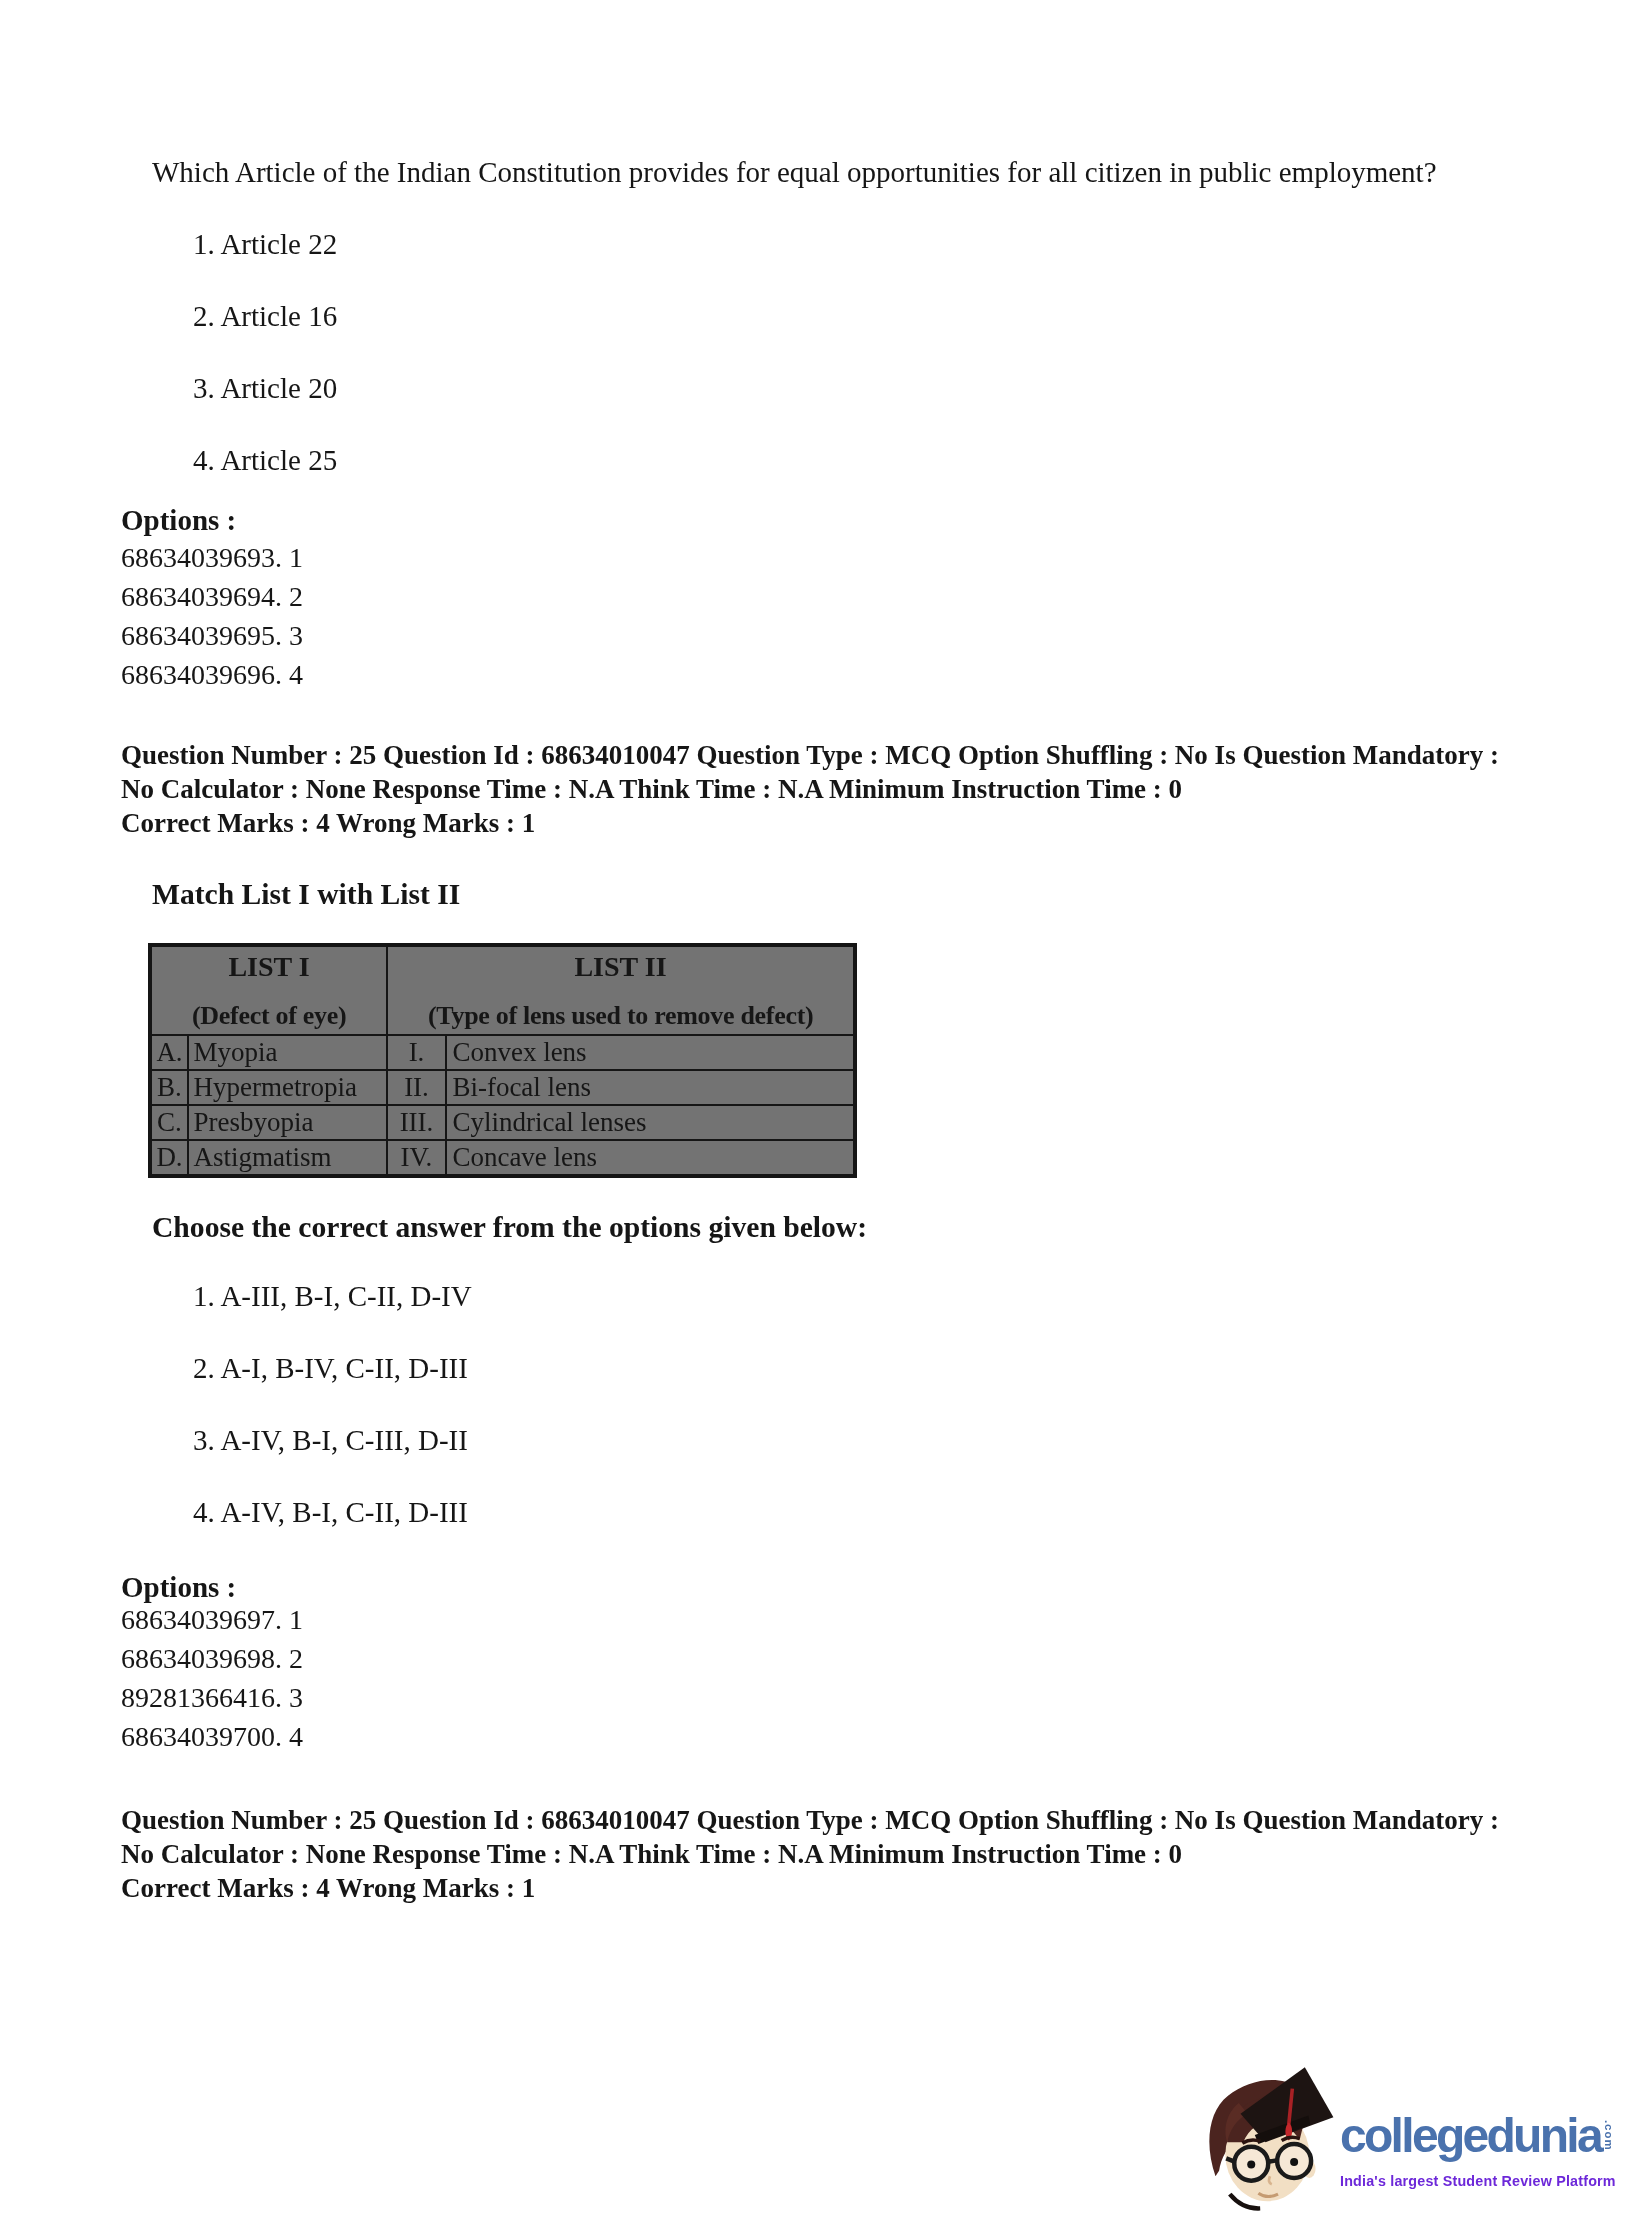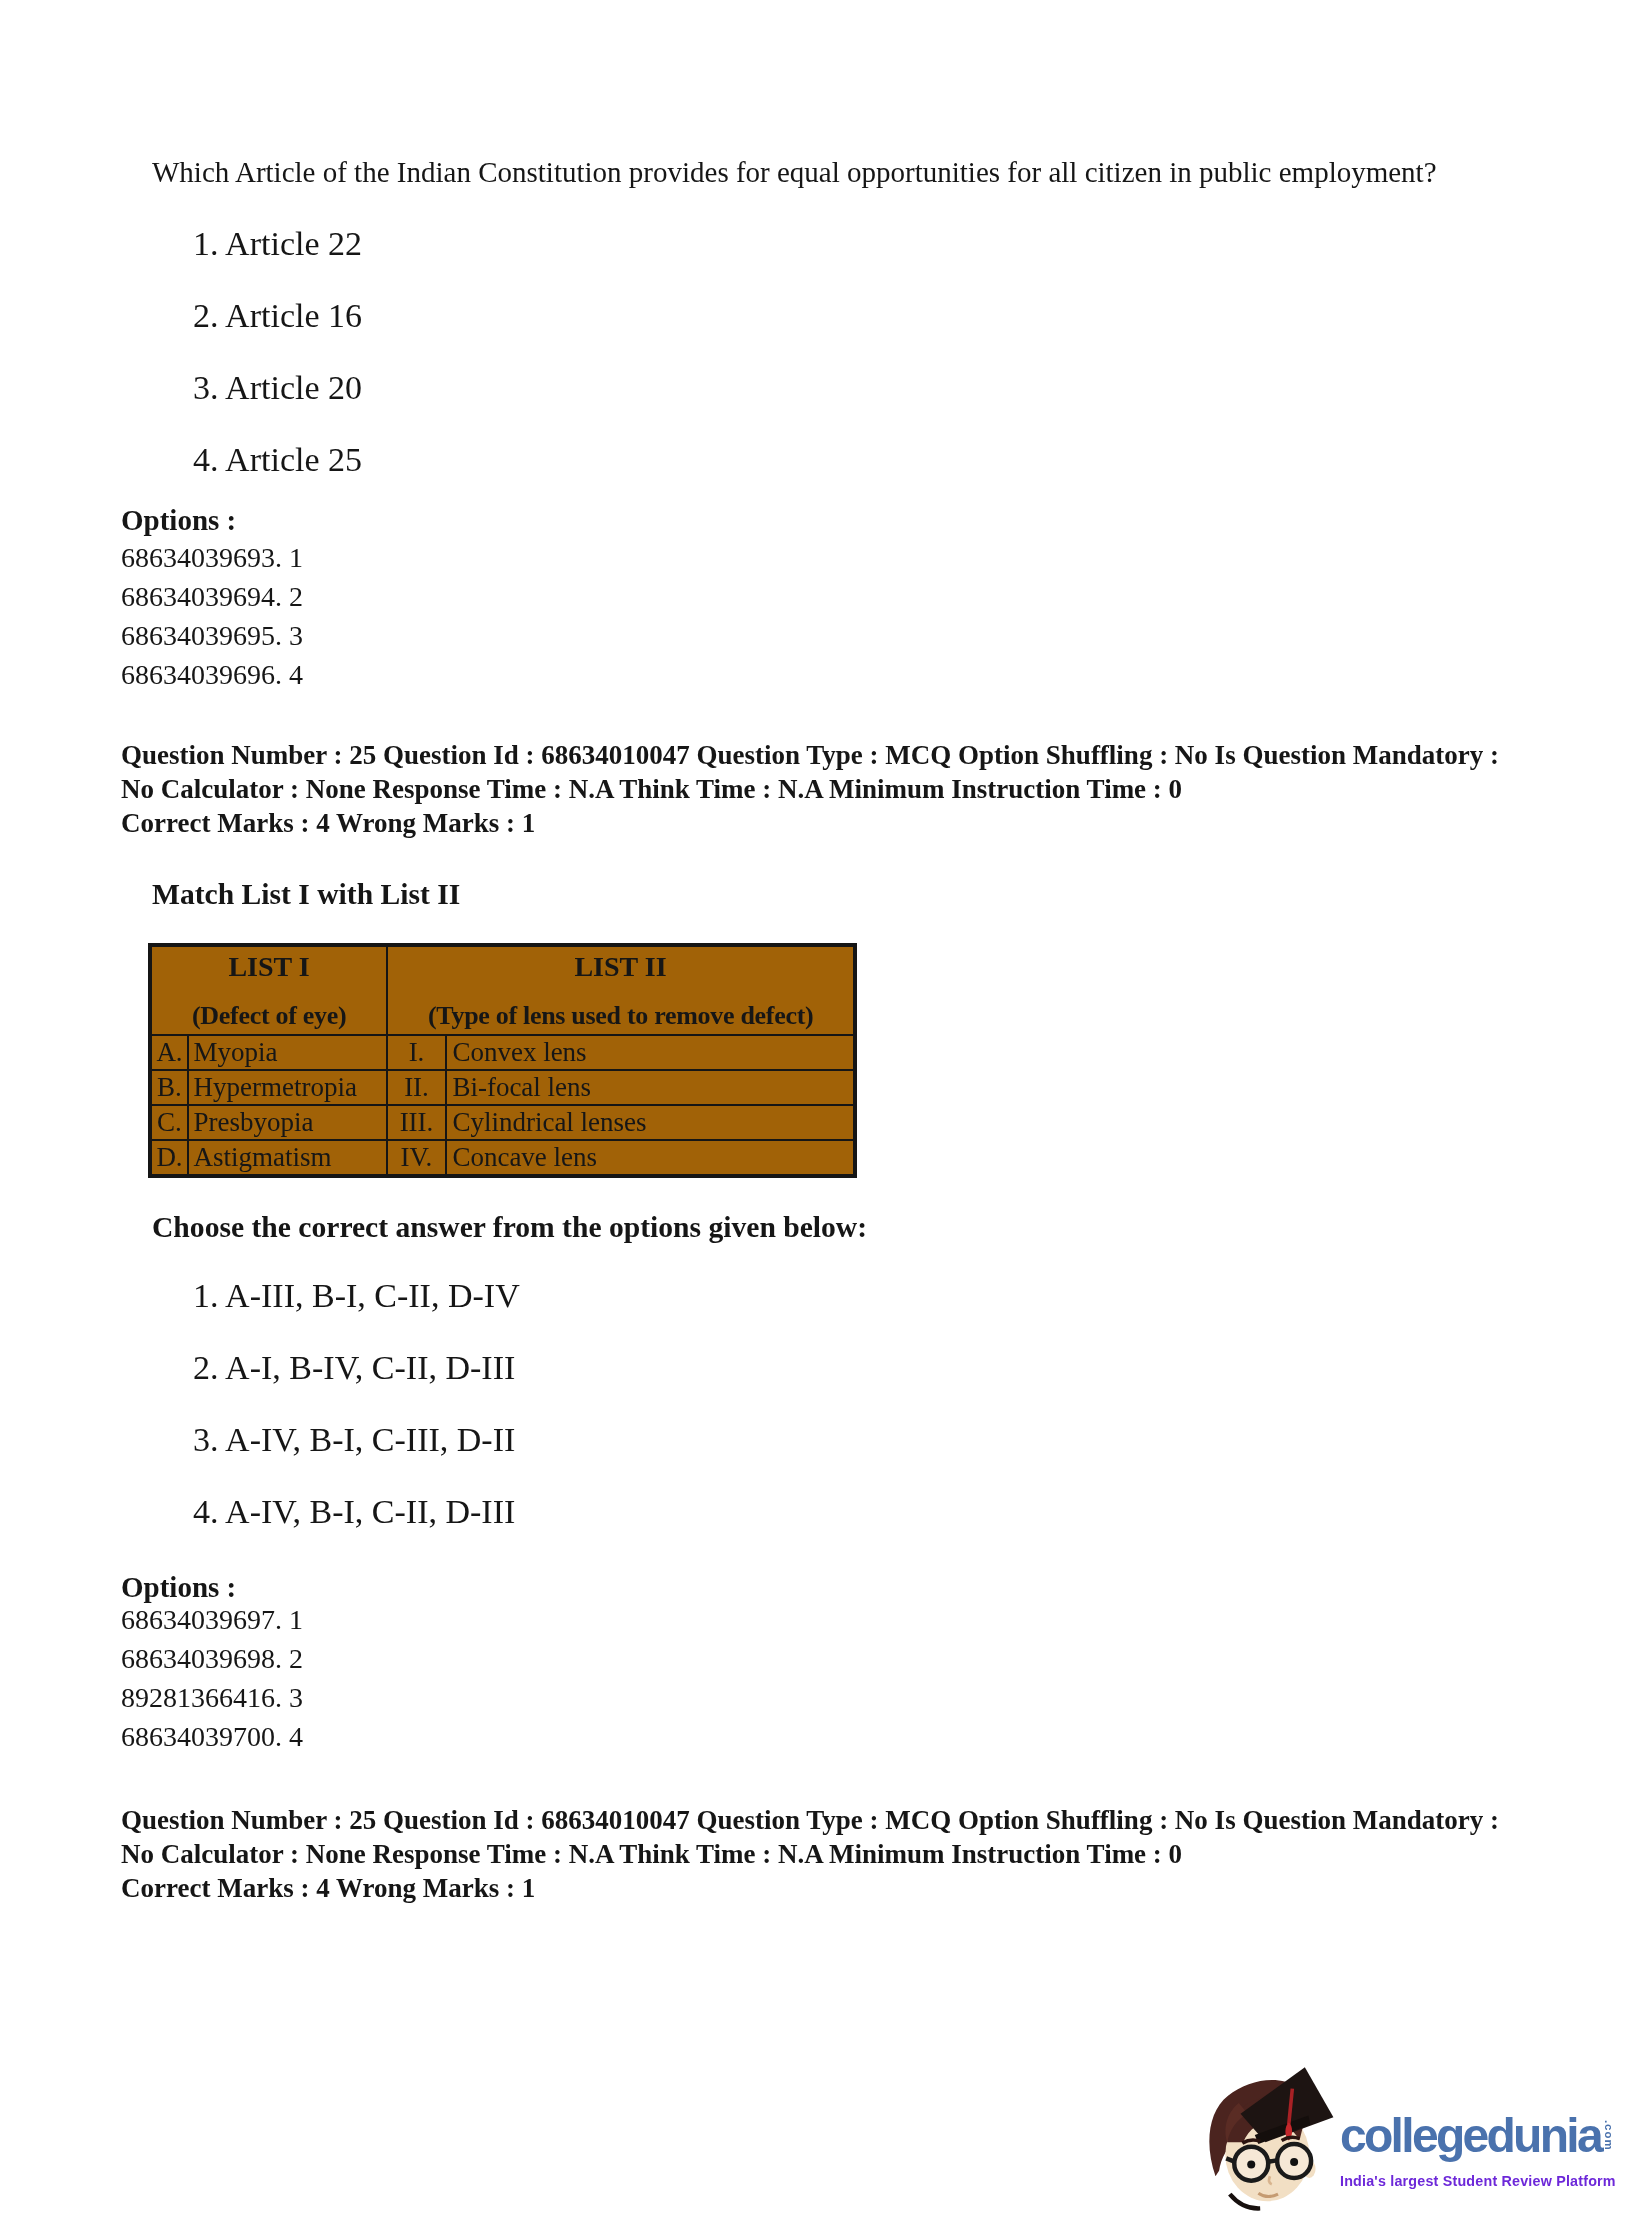--- a/index.html
+++ b/index.html
@@ -9,39 +9,39 @@
     height: 2217px;
     background: #ffffff;
     overflow: hidden;
     font-family: "Liberation Serif", "DejaVu Serif", serif;
     color: #161616;
   }
   .abs { position: absolute; }
 
   
   .q-text { font-size: 29px; white-space: nowrap; }
-  .opt-list .opt { font-size: 34px; line-height: 34px; margin-bottom: 38px; white-space: nowrap; }
+  .opt-list .opt { font-size: 29px; line-height: 34px; margin-bottom: 38px; white-space: nowrap; }
   .options-label { font-size: 29px; font-weight: bold; }
   .id-list .id-line { font-size: 28px; line-height: 39px; white-space: nowrap; }
 
   
   .meta .meta-line { font-size: 27px; font-weight: bold; line-height: 34px; white-space: nowrap; }
 
   .section-heading { font-size: 29.6px; font-weight: bold; white-space: nowrap; }
 
   
   .match-table {
     position: absolute;
     left: 148px;
     top: 943px;
     border-collapse: collapse;
     table-layout: fixed;
     width: 705px;
     border: 4.5px solid #151515;
-    background: #a16207;
+    background: #737373;
     padding-left: 20px;
   }
   .match-table th, .match-table td { border: 2.7px solid #151515; overflow: visible; }
   .match-table thead th { height: 87px; padding: 0; vertical-align: top; font-weight: bold; }
   .th-inner {
     display: flex; flex-direction: column; justify-content: space-between;
     height: 80px; padding: 3.6px 0;
   }
   .th-title { font-size: 28px; text-align: center; white-space: nowrap; }
   .th-sub { font-size: 26px; text-align: left; white-space: nowrap; letter-spacing: -0.3px; margin-left: 40px; }

